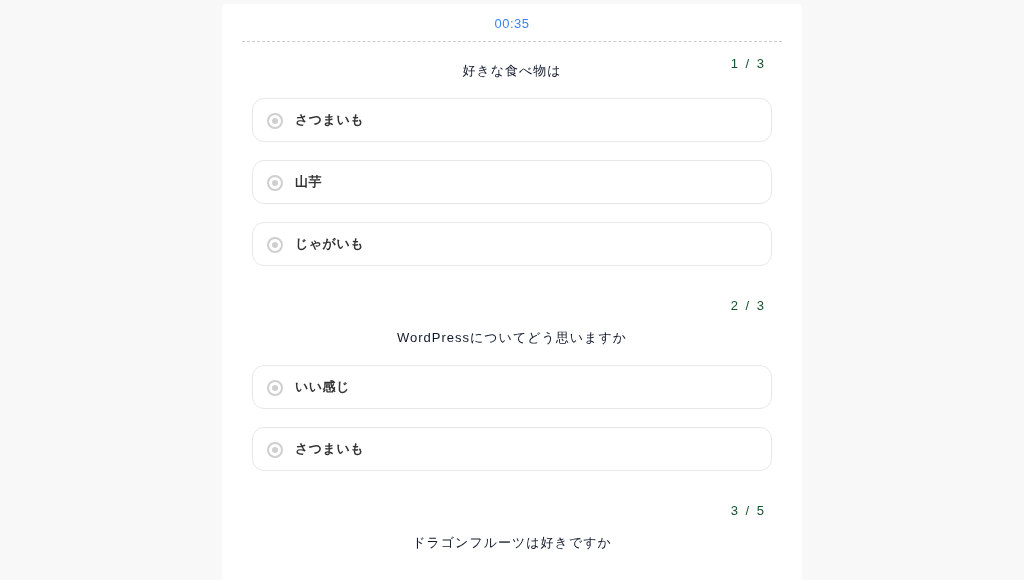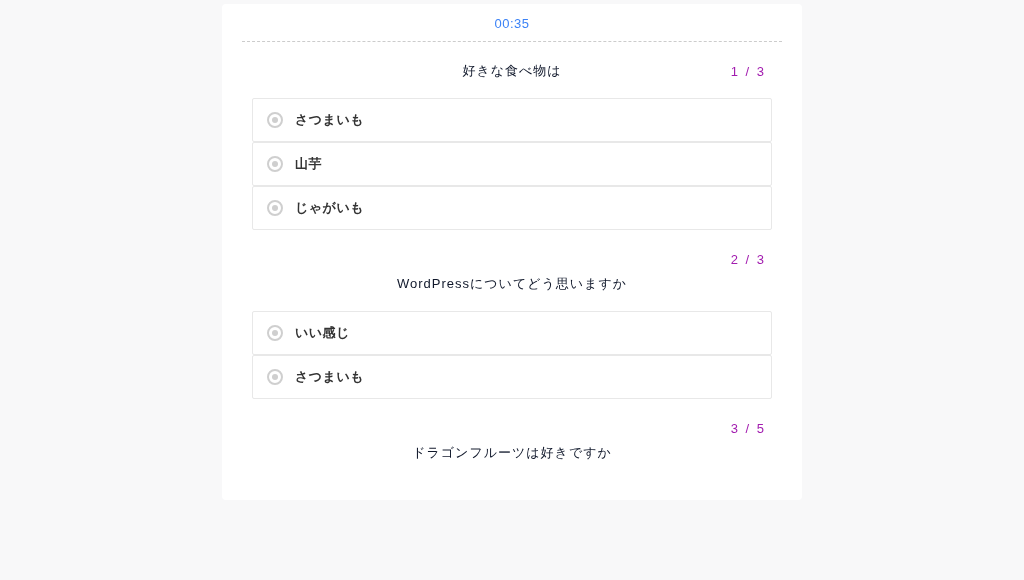--- a/index.html
+++ b/index.html
@@ -37,42 +37,42 @@
       padding: 0 30px;
       position: relative;
     }
     .question-header {
       position: relative;
       padding: 20px 0 18px 0;
     }
     .counter {
       position: absolute;
       right: 6px;
-      top: 22px;
+      top: 14px;
       font-size: 13px;
-      color: #a21caf;
+      color: #14532d;
       letter-spacing: 2px;
     }
     .question-title {
       text-align: center;
       font-size: 13px;
       color: #0f172a;
       font-weight: normal;
       letter-spacing: 1px;
     }
     .question-header-extra {
       padding-top: 45px;
     }
     .option {
       border: 1px solid #e8e8e8;
-      border-radius: 2px;
+      border-radius: 12px;
       padding: 12px 14px;
-      margin-bottom: 0;
+      margin-bottom: 18px;
       display: flex;
-      align-items: center;
+      align-items: flex-end;
       cursor: pointer;
       background: #fff;
     }
     .radio-outer {
       width: 16px;
       height: 16px;
       border: 2px solid #cfcfcf;
       border-radius: 50%;
       display: flex;
       align-items: center;

